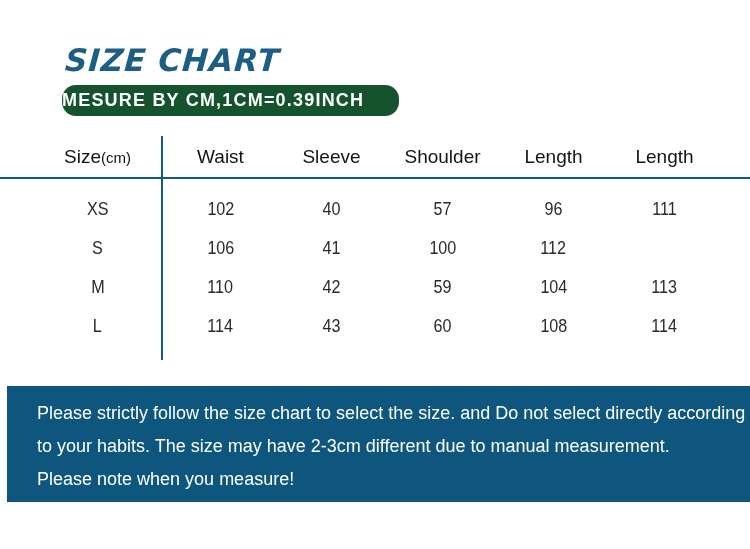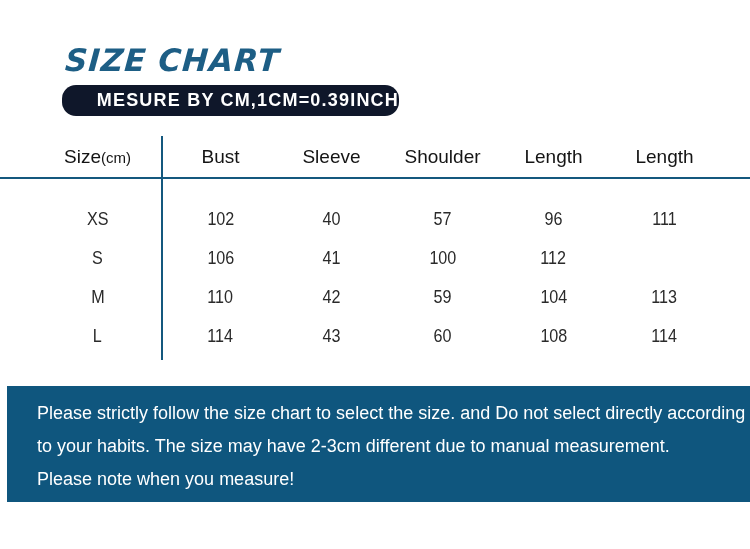--- a/index.html
+++ b/index.html
@@ -25,25 +25,25 @@
     transform: skewX(-4deg);
     transform-origin: left bottom;
     white-space: nowrap;
   }
   .badge {
     position: absolute;
     left: 62px;
     top: 85px;
     width: 337px;
     height: 31px;
-    background: #0f172a;
+    background: #14532d;
     border-radius: 14px;
     display: flex;
     align-items: center;
-    justify-content: flex-end;
+    justify-content: flex-start;
   }
   .badge span {
     color: #ffffff;
     font-size: 18px;
     font-weight: bold;
     letter-spacing: 1.2px;
     white-space: nowrap;
   }
   .table-wrap {
     position: absolute;
@@ -75,21 +75,21 @@
     background: #14587e;
   }
   .vline {
     position: absolute;
     left: 161px;
     top: 0;
     width: 2px;
     height: 224px;
     background: #14587e;
   }
-  .tbody { padding-top: 22px; }
+  .tbody { padding-top: 12px; }
   .tr { height: 39px; align-items: center; }
   .td {
     text-align: center;
     font-size: 19px;
     color: #2a2a2a;
     white-space: nowrap;
   }
   .td-size { padding-left: 30px; }
   .cond {
     display: inline-block;
@@ -119,21 +119,21 @@
 
   <div class="title">SIZE CHART</div>
 
   <div class="badge">
     <span>MESURE BY CM,1CM=0.39INCH</span>
   </div>
 
   <div class="table-wrap">
     <div class="thead">
       <div class="th th-size"><span>Size</span><span class="size-unit">(cm)</span></div>
-      <div class="th">Bust</div>
+      <div class="th">Waist</div>
       <div class="th">Sleeve</div>
       <div class="th">Shoulder</div>
       <div class="th">Length</div>
       <div class="th">Length</div>
     </div>
 
     <div class="header-rule"></div>
     <div class="vline"></div>
 
     <div class="tbody">

